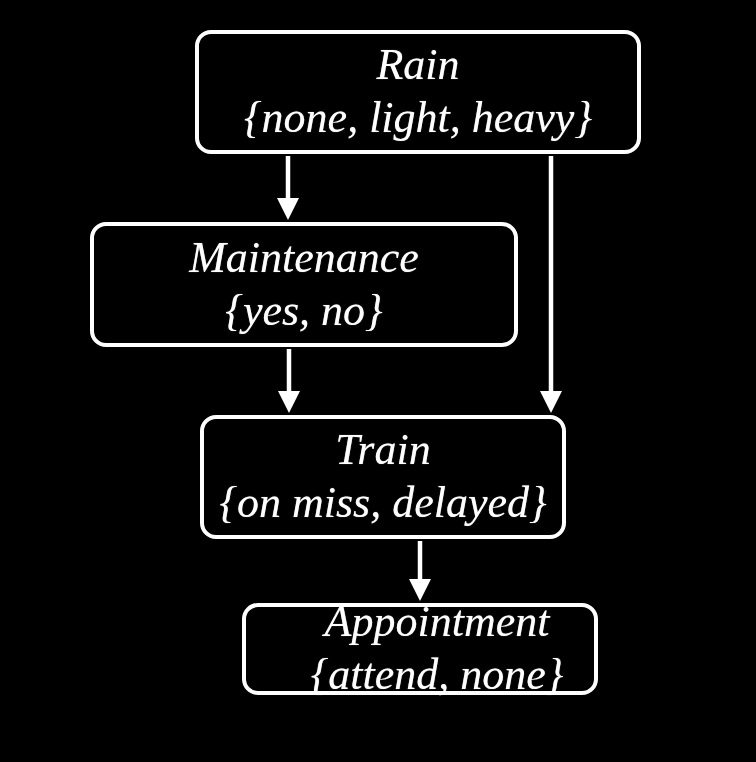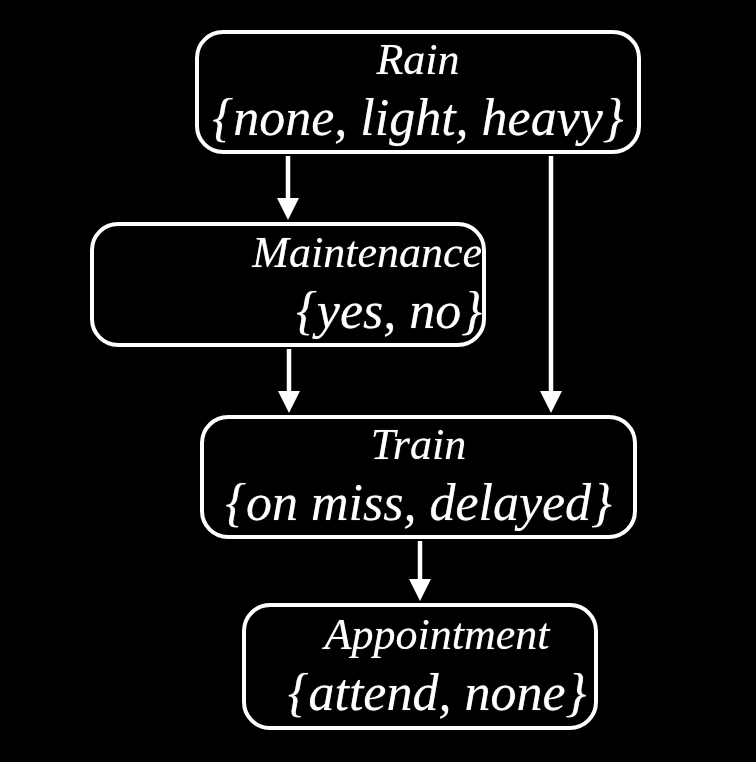--- a/index.html
+++ b/index.html
@@ -21,37 +21,37 @@
     top: 0;
     width: 756px;
     height: 762px;
     pointer-events: none;
   }
   .node {
     position: absolute;
     box-sizing: border-box;
     background: #000000;
     border: 4px solid #ffffff;
-    border-radius: 28px;
+    border-radius: 16px;
     display: flex;
     flex-direction: column;
     align-items: center;
     justify-content: center;
     color: #ffffff;
     font-style: italic;
     text-align: center;
     line-height: 1.2;
   }
   .node-label {
     font-size: 44px;
     white-space: nowrap;
     text-shadow: 0 0 1px rgba(255,255,255,0.6);
   }
   .node-domain {
-    font-size: 52px;
+    font-size: 44px;
     white-space: nowrap;
     text-shadow: 0 0 1px rgba(255,255,255,0.6);
   }
 </style>
 </head>
 <body>
 
 <div class="canvas">
 
   <svg id="edges-svg" class="edges" viewBox="0 0 756 762">
@@ -71,28 +71,28 @@
         <line x1="420" y1="541" x2="420" y2="582" stroke="#ffffff" stroke-width="4.5"></line>
         <polygon points="409,579 431,579 420,601" fill="#ffffff"></polygon>
       </g>
     </svg>
 
   <div class="node" id="node-rain" style="left:195px; top:30px; width:446px; height:124px;">
     <div class="node-label">Rain</div>
     <div class="node-domain">{none, light, heavy}</div>
   </div>
 
-  <div class="node" id="node-maintenance" style="left:90px; top:222px; width:396px; height:125px;align-items:flex-end;">
+  <div class="node" id="node-maintenance" style="left:90px; top:222px; width:428px; height:125px;">
     <div class="node-label">Maintenance</div>
     <div class="node-domain">{yes, no}</div>
   </div>
 
-  <div class="node" id="node-train" style="left:200px; top:415px; width:437px; height:124px;">
+  <div class="node" id="node-train" style="left:200px; top:415px; width:366px; height:124px;">
     <div class="node-label">Train</div>
     <div class="node-domain">{on miss, delayed}</div>
   </div>
 
-  <div class="node" id="node-appointment" style="left:242px; top:603px; width:356px; height:127px;padding-left:34px;">
+  <div class="node" id="node-appointment" style="left:242px; top:603px; width:356px; height:92px;padding-left:34px;">
     <div class="node-label">Appointment</div>
     <div class="node-domain">{attend, none}</div>
   </div>
 
 </div>
 
 </body></html>

